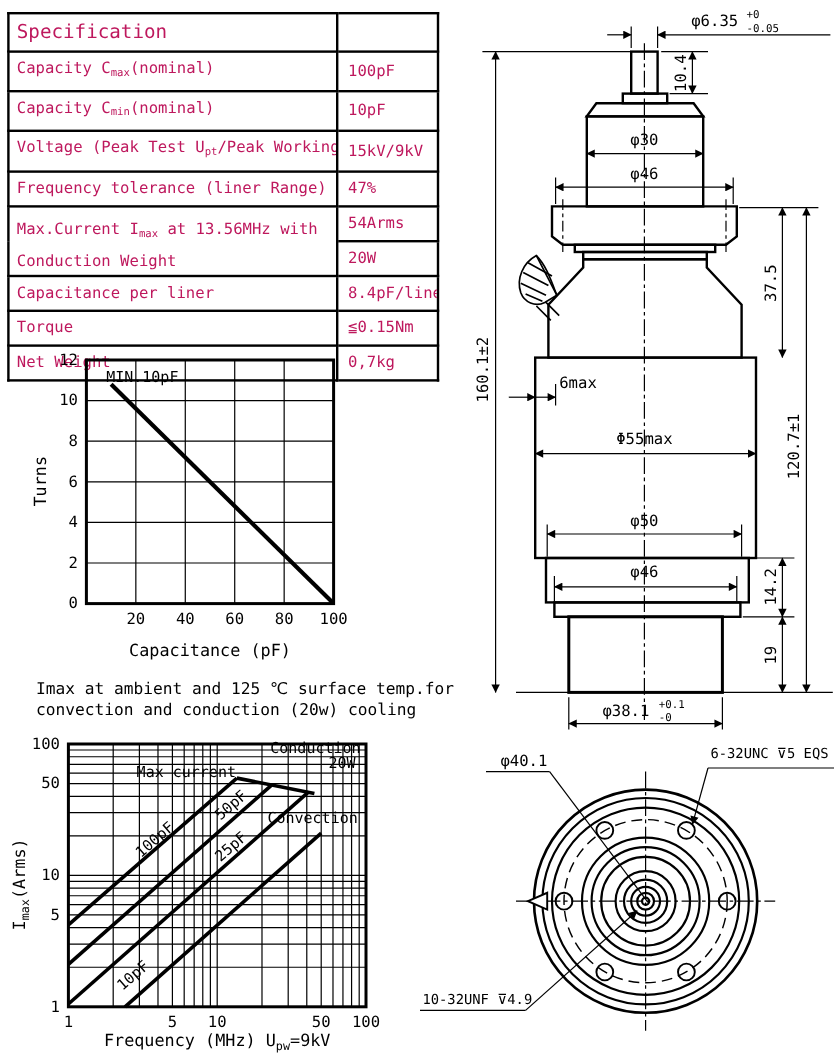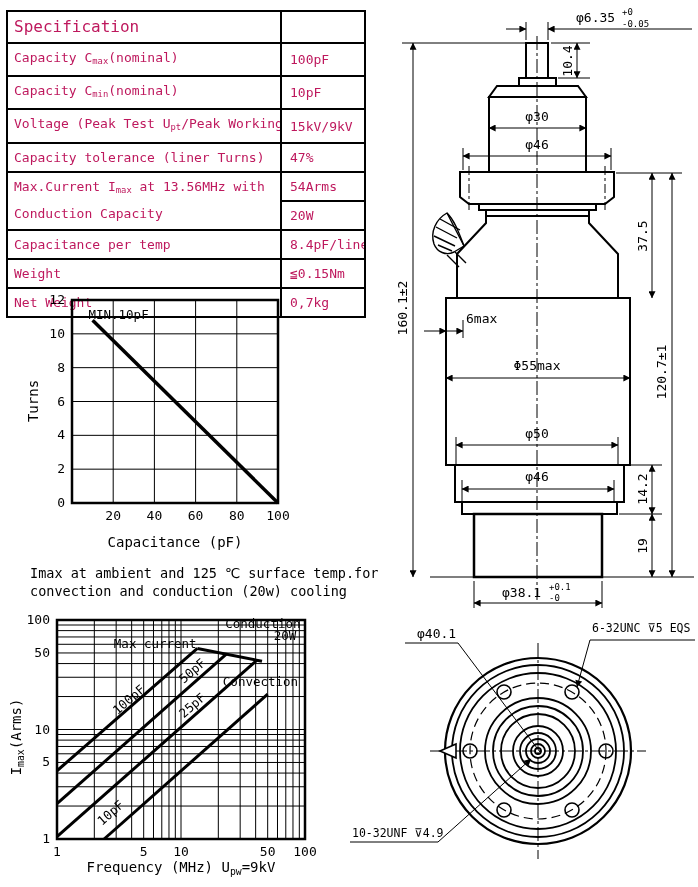--- a/index.html
+++ b/index.html
@@ -6,21 +6,21 @@
   #page{position:relative;width:698px;height:887px;background:#ffffff;overflow:hidden;
         font-family:"DejaVu Sans Mono","DejaVu Sans",monospace;color:#000;}
   
   #spec-table{position:absolute;left:6px;top:10px;width:360px;border-collapse:collapse;
               table-layout:fixed;}
   #spec-table td{border:2px solid #000;padding:0 0 0 6px;font-size:13px;color:#be185d;
                  height:27px;line-height:27px;white-space:nowrap;overflow:hidden;}
   #spec-table td.hdr{height:30px;line-height:30px;font-size:16px;}
   #spec-table td.val{padding-left:8px;}
   #spec-table td.merged{vertical-align:top;}
-  #spec-table td.merged div{height:27px;line-height:27px;}
+  #spec-table td.merged div{height:27px;line-height:37px;}
   .sb{font-size:0.68em;vertical-align:-0.25em;}
   svg{position:absolute;left:0;top:0;}
   text{fill:#000;stroke:none;font-family:"DejaVu Sans Mono","DejaVu Sans",monospace;}
 </style>
 </head>
 <body>
 
 <div id="page">
 
   <table id="spec-table">
@@ -35,39 +35,39 @@
         </tr>
         <tr>
           <td>Capacity C<span class="sb">min</span>(nominal)</td>
           <td class="val">10pF</td>
         </tr>
         <tr>
           <td>Voltage (Peak Test U<span class="sb">pt</span>/Peak Working U)</td>
           <td class="val">15kV/9kV</td>
         </tr>
         <tr>
-          <td>Capacity tolerance (liner Turns)</td>
+          <td>Frequency tolerance (liner Range)</td>
           <td class="val">47%</td>
         </tr>
         <tr>
           <td rowspan="2" class="merged">
             <div>Max.Current I<span class="sb">max</span> at 13.56MHz with</div>
-            <div>Conduction Capacity</div>
+            <div>Conduction Weight</div>
           </td>
           <td class="val">54Arms</td>
         </tr>
         <tr>
           <td class="val">20W</td>
         </tr>
         <tr>
-          <td>Capacitance per temp</td>
+          <td>Capacitance per liner</td>
           <td class="val">8.4pF/liner</td>
         </tr>
         <tr>
-          <td>Weight</td>
+          <td>Torque</td>
           <td class="val">≦0.15Nm</td>
         </tr>
         <tr>
           <td>Net Weight</td>
           <td class="val">0,7kg</td>
         </tr>
       </tbody>
   </table>
 
   <svg id="drawing-svg" width="698" height="887" viewBox="0 0 698 887">

